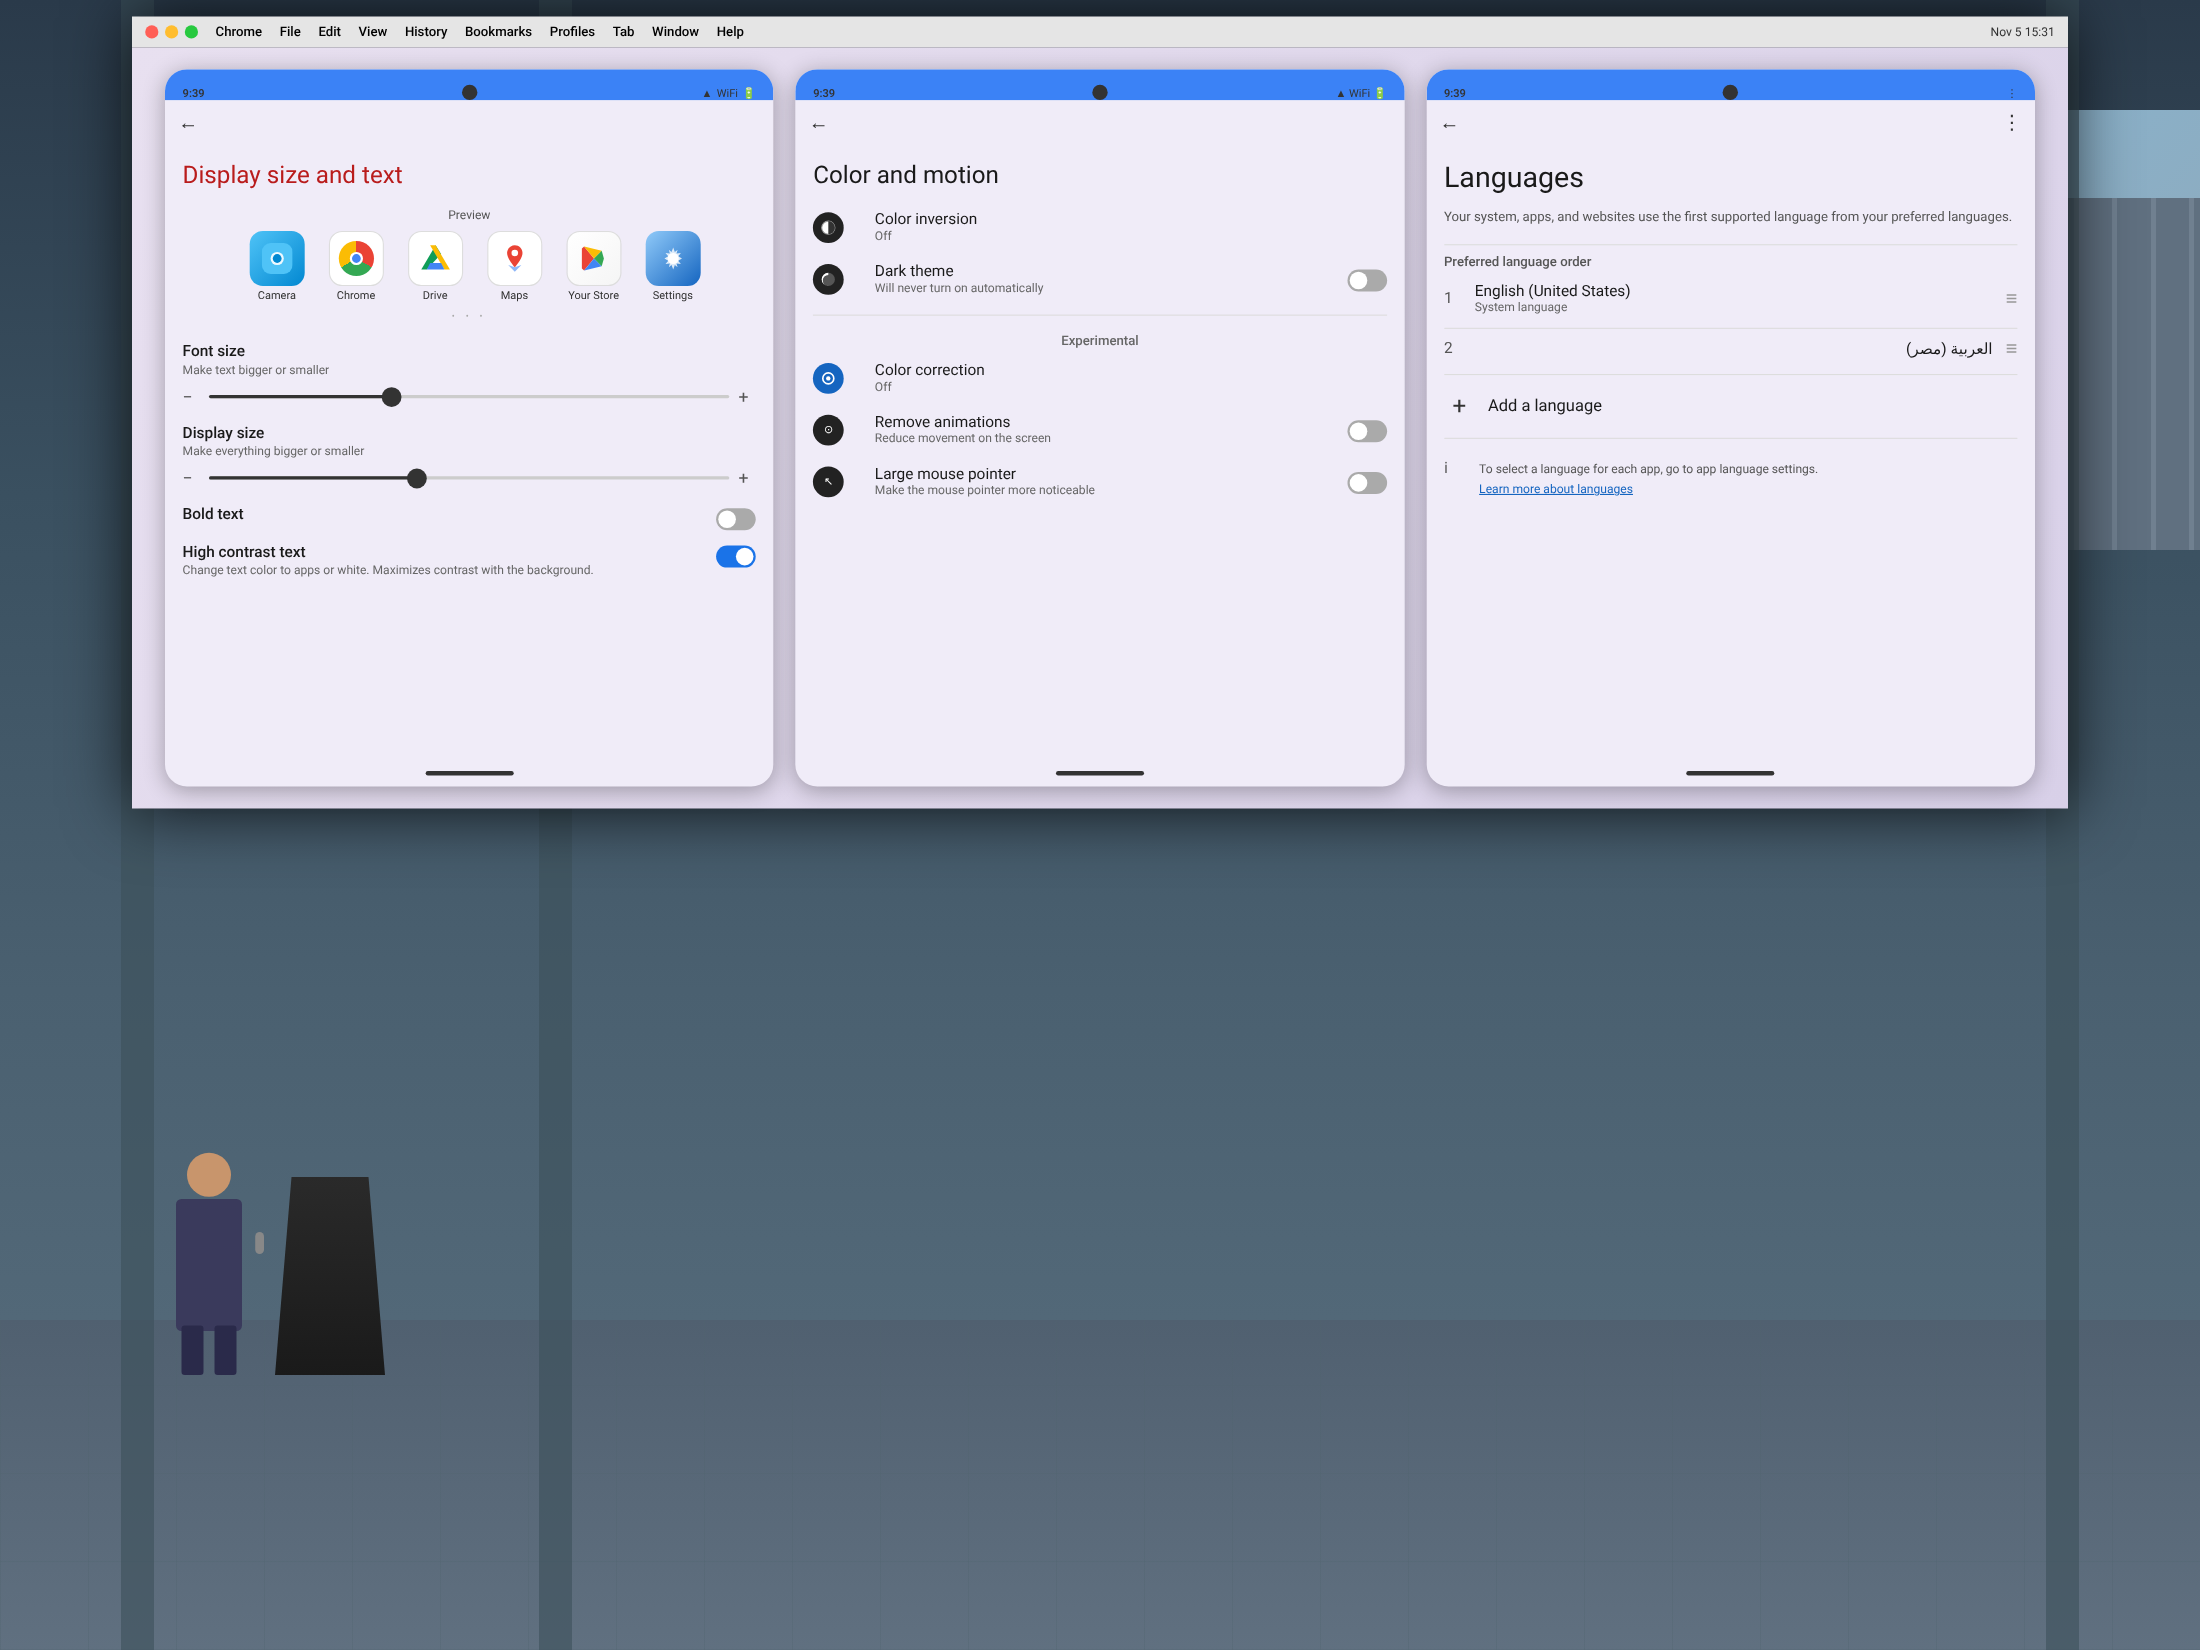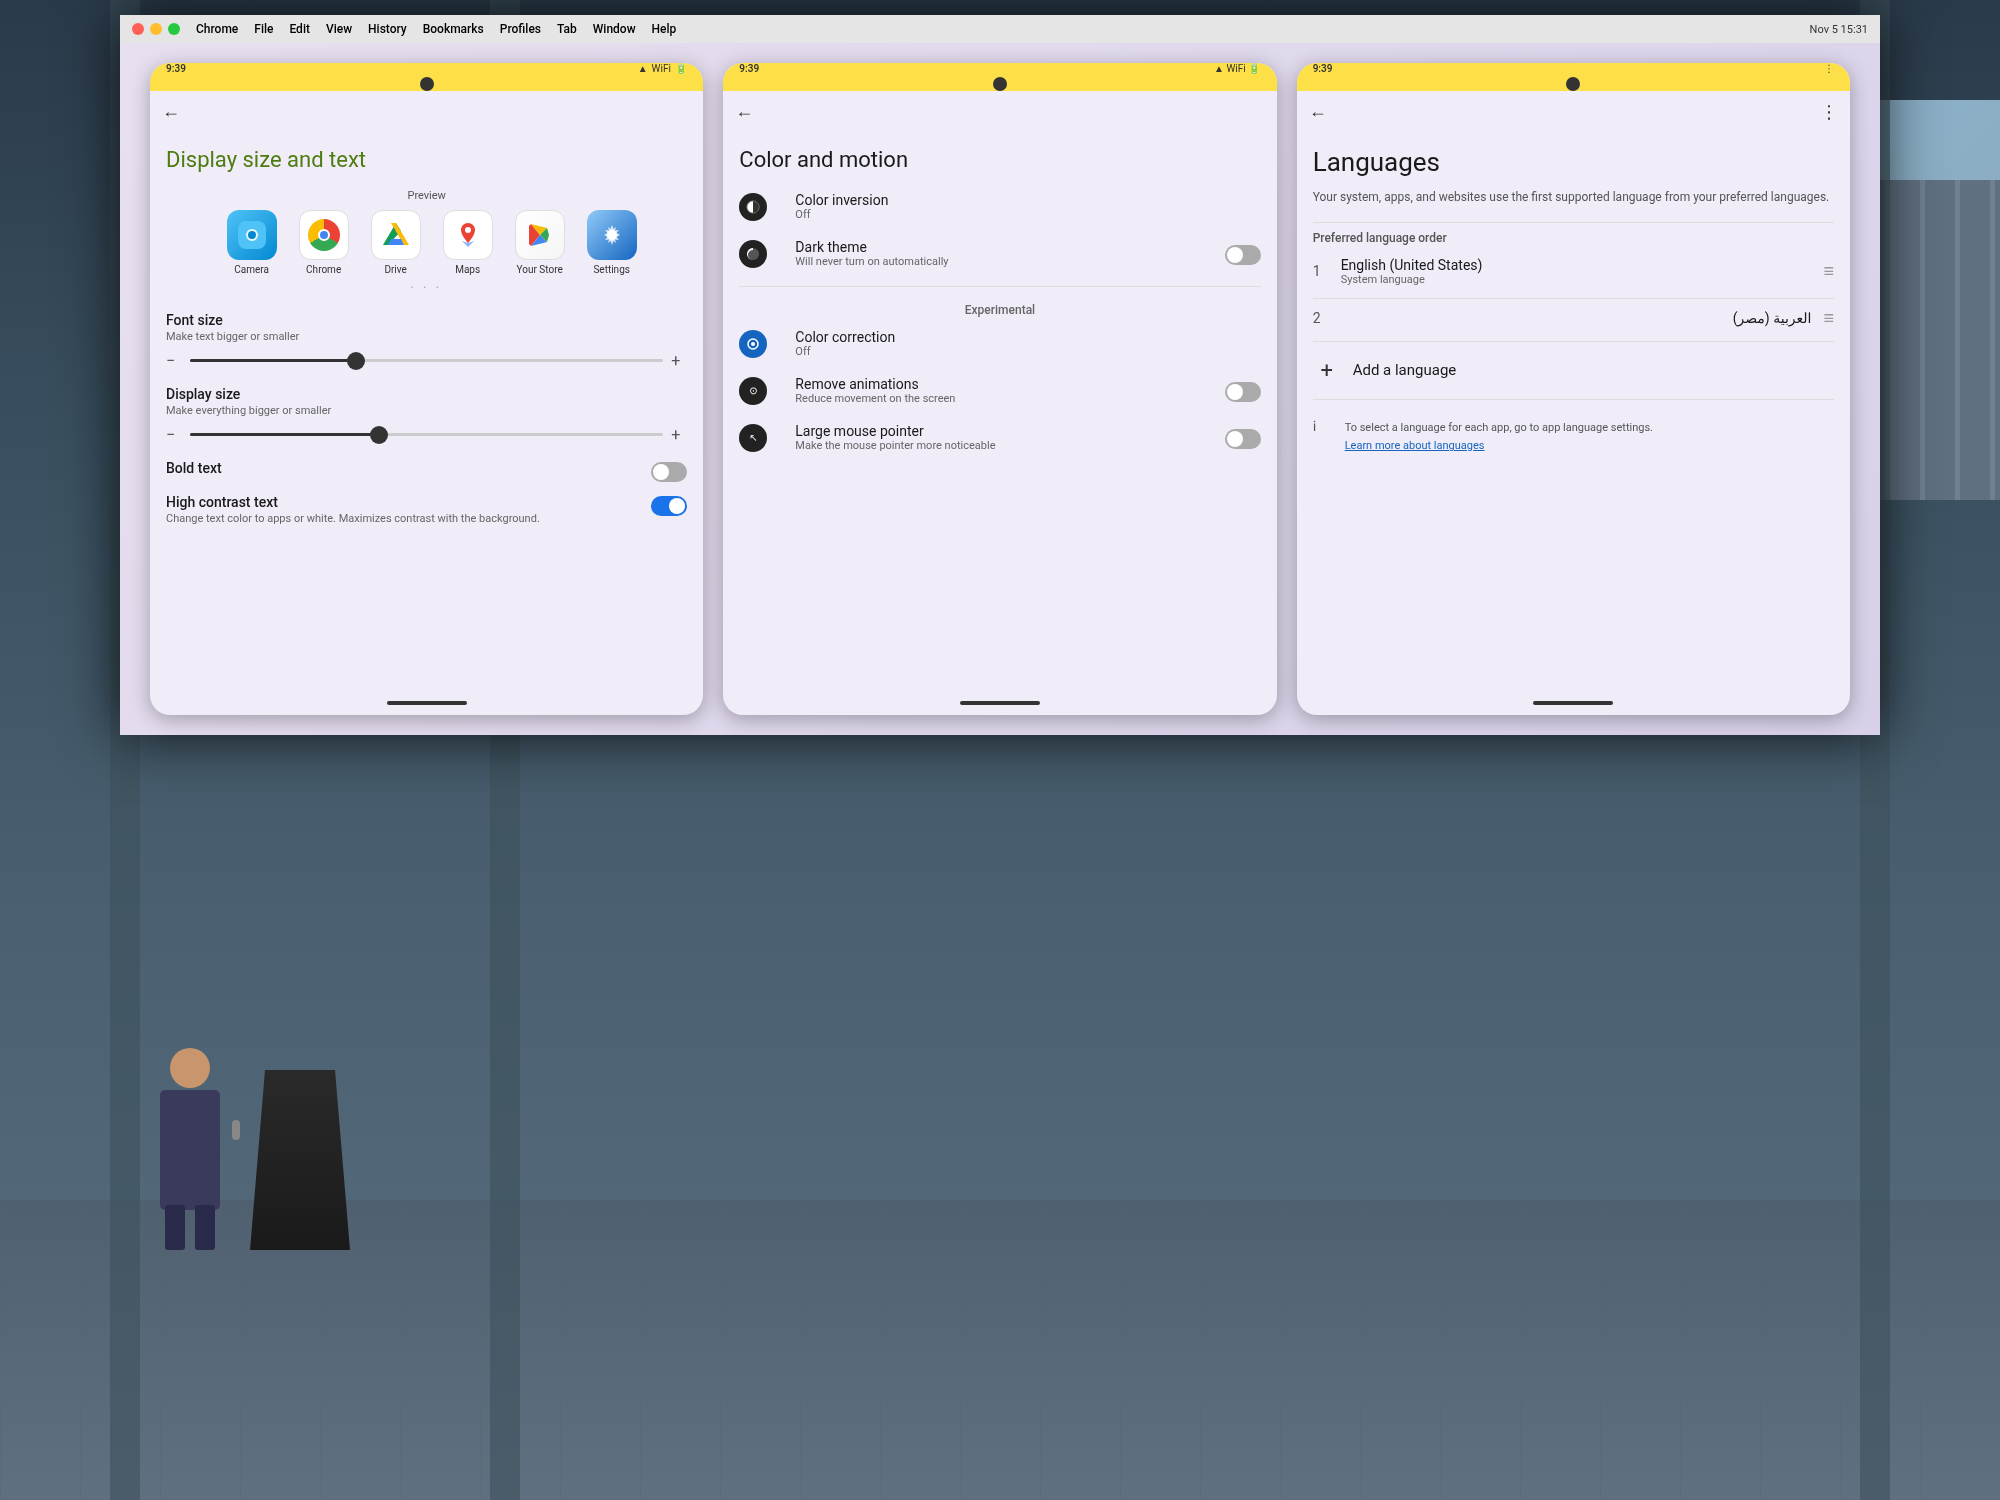--- a/index.html
+++ b/index.html
@@ -107,23 +107,23 @@
       overflow: hidden;
       display: flex;
       flex-direction: column;
       position: relative;
       box-shadow: 0 4px 20px rgba(0,0,0,0.3);
     }
 
     
     .status-bar {
       height: 28px;
-      background: #fde047;
-      display: flex;
-      align-items: flex-start;
+      background: #3b82f6;
+      display: flex;
+      align-items: flex-end;
       padding: 0 16px;
       font-size: 10px;
       color: #333;
       justify-content: space-between;
     }
 
     .status-bar-time {
       font-weight: 600;
     }
 
@@ -156,21 +156,21 @@
     }
 
     
     .screen1-content {
       padding: 16px;
     }
 
     .screen1-title {
       font-size: 22px;
       font-weight: 400;
-      color: #4d7c0f;
+      color: #b91c1c;
       margin-bottom: 16px;
       line-height: 1.2;
     }
 
     .preview-section {
       margin-bottom: 20px;
     }
 
     .preview-label {
       font-size: 11px;

